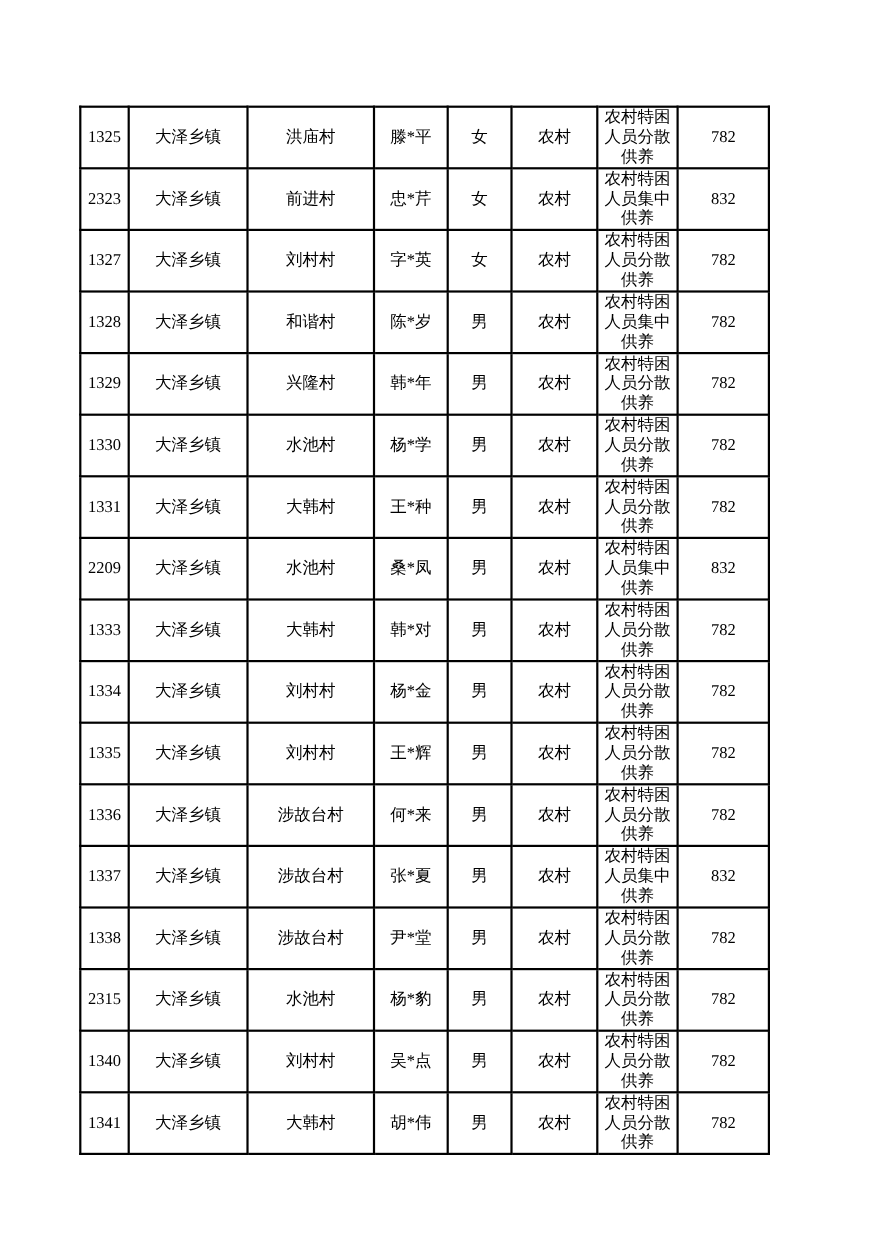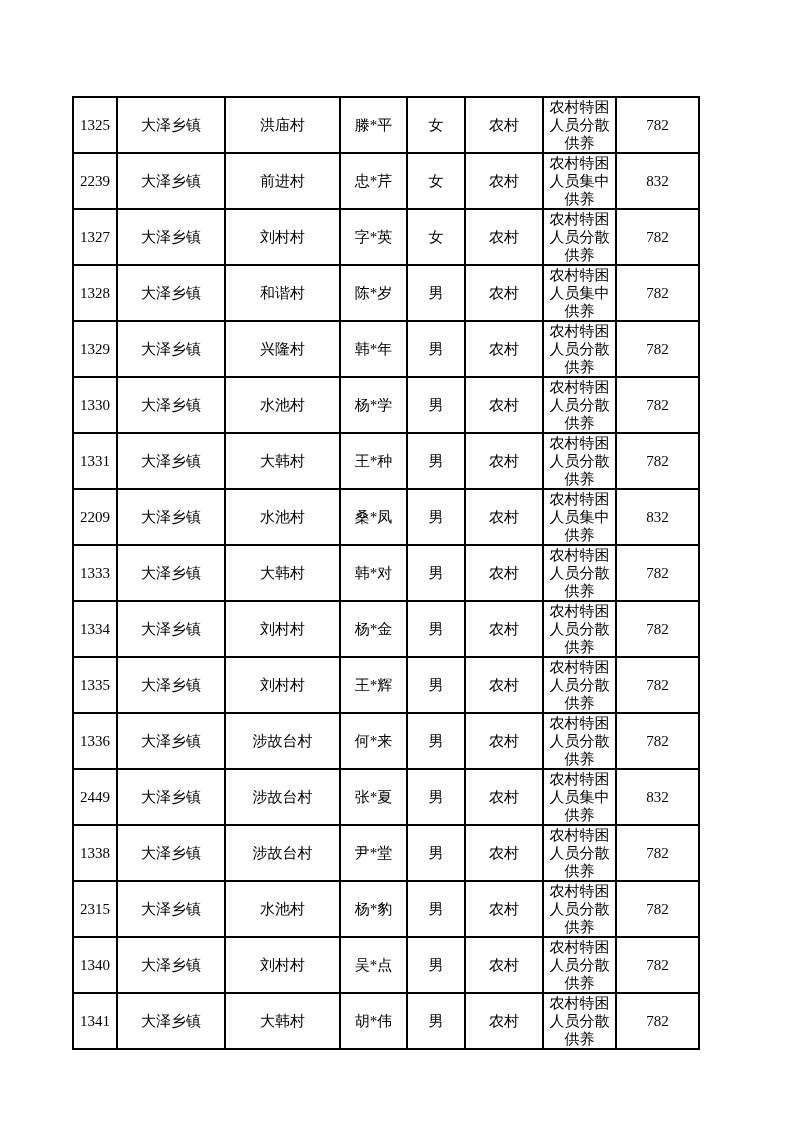--- a/index.html
+++ b/index.html
@@ -70,21 +70,21 @@
     <td class="col-seq">1325</td>
     <td class="col-town">大泽乡镇</td>
     <td class="col-village">洪庙村</td>
     <td class="col-name">滕*平</td>
     <td class="col-gender">女</td>
     <td class="col-cat">农村</td>
     <td class="col-support">农村特困人员分散供养</td>
     <td class="col-amount">782</td>
   </tr>
         <tr>
-    <td class="col-seq">2239</td>
+    <td class="col-seq">2323</td>
     <td class="col-town">大泽乡镇</td>
     <td class="col-village">前进村</td>
     <td class="col-name">忠*芹</td>
     <td class="col-gender">女</td>
     <td class="col-cat">农村</td>
     <td class="col-support">农村特困人员集中供养</td>
     <td class="col-amount">832</td>
   </tr>
         <tr>
     <td class="col-seq">1327</td>
@@ -180,21 +180,21 @@
     <td class="col-seq">1336</td>
     <td class="col-town">大泽乡镇</td>
     <td class="col-village">涉故台村</td>
     <td class="col-name">何*来</td>
     <td class="col-gender">男</td>
     <td class="col-cat">农村</td>
     <td class="col-support">农村特困人员分散供养</td>
     <td class="col-amount">782</td>
   </tr>
         <tr>
-    <td class="col-seq">2449</td>
+    <td class="col-seq">1337</td>
     <td class="col-town">大泽乡镇</td>
     <td class="col-village">涉故台村</td>
     <td class="col-name">张*夏</td>
     <td class="col-gender">男</td>
     <td class="col-cat">农村</td>
     <td class="col-support">农村特困人员集中供养</td>
     <td class="col-amount">832</td>
   </tr>
         <tr>
     <td class="col-seq">1338</td>

